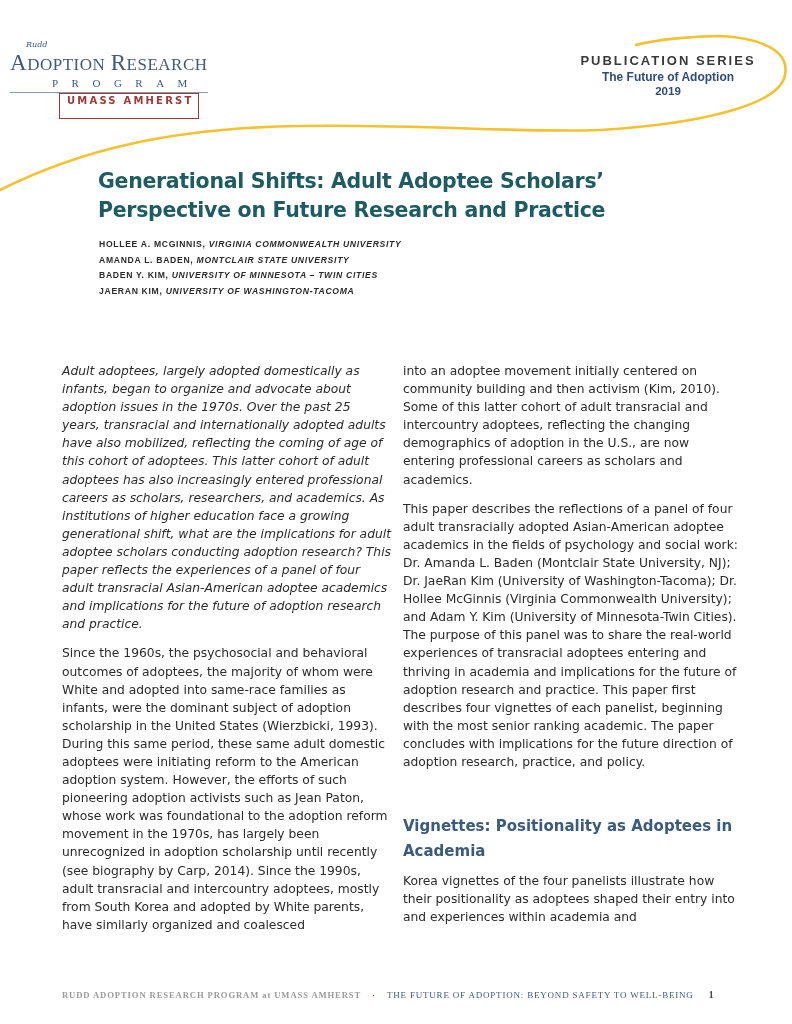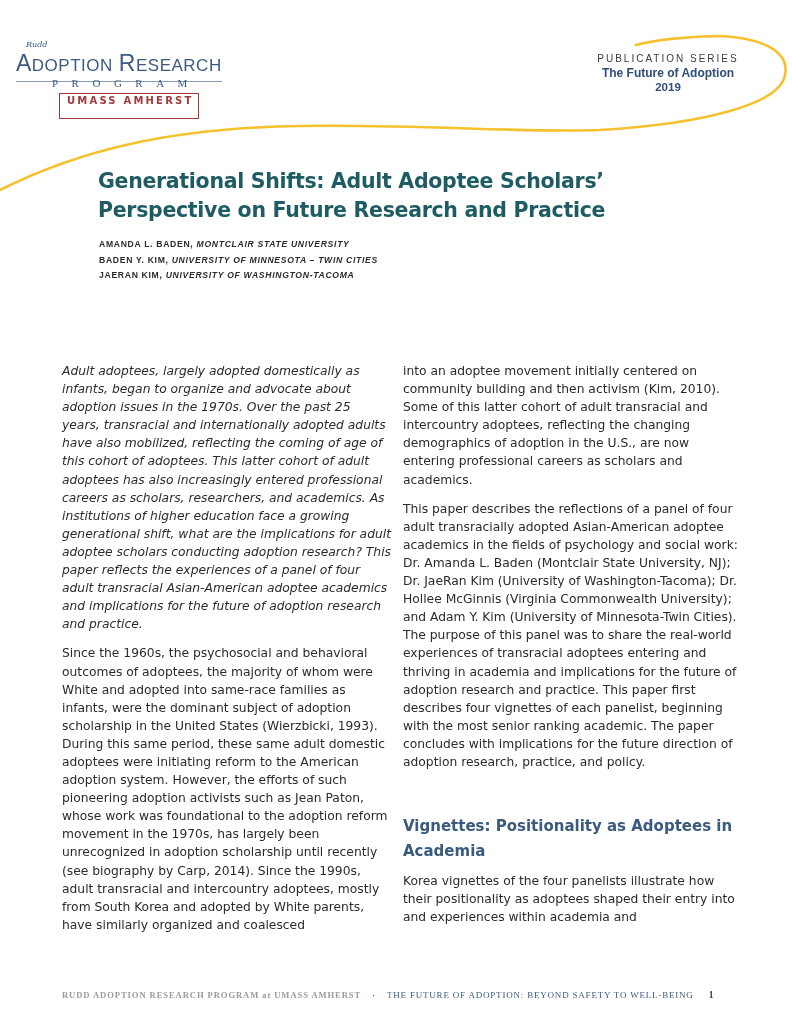--- a/index.html
+++ b/index.html
@@ -3,31 +3,31 @@
 <meta charset="utf-8">
 <style>
   html, body { margin: 0; padding: 0; background: #ffffff; }
   body { width: 792px; height: 1024px; position: relative; overflow: hidden;
          font-family: "Liberation Sans", "DejaVu Sans", sans-serif; color: #2b2b2b; }
   .swoosh { position: absolute; left: 0; top: 0; width: 792px; height: 220px; pointer-events: none; }
 
   .logo { position: absolute; left: 8px; top: 40px; width: 240px; }
   .logo-rudd { position: absolute; left: 18px; top: 0px; font-family: "DejaVu Serif", serif; font-style: italic;
                font-size: 8px; color: #3d5a80; }
-  .logo-main { position: absolute; left: 8px; top: 10px; font-family: Liberation Sans, sans-serif;
+  .logo-main { position: absolute; left: 2px; top: 10px; font-family: Liberation Serif, serif;
                font-size: 20px; color: #3d5a80; letter-spacing: 0.5px; white-space: nowrap;
-               border-bottom: 1px solid #8a9bb3; padding-bottom: 4px; }
+               border-bottom: 1px solid #8a9bb3; padding-bottom: 16px; }
   .logo-program { position: absolute; left: 44px; top: 37px; font-family: "Liberation Serif", serif;
                   font-size: 11px; color: #3d5a80; letter-spacing: 13.5px; white-space: nowrap; }
   .logo-umass { position: absolute; left: 51px; top: 53px; border: 1px solid #a33a3a;
                 font-family: "DejaVu Sans", sans-serif; font-size: 10px; font-weight: bold;
                 color: #a33a3a; letter-spacing: 2.2px; padding: 1px 5px 12px 7px; white-space: nowrap; }
 
   .pubseries { position: absolute; right: 34px; top: 53px; text-align: center; width: 180px; }
-  .pub-label { font-size: 10px; font-weight: normal; letter-spacing: 2px; color: #3a3a3a; }
+  .pub-label { font-size: 13px; font-weight: bold; letter-spacing: 2px; color: #3a3a3a; }
   .pub-title { font-size: 12px; color: #2e4d7b; margin-top: 2px; font-weight: bold; }
   .pub-year { font-size: 11.5px; color: #2e4d7b; margin-top: 1px; font-weight: bold; }
 
   .title { position: absolute; left: 98px; top: 153px; width: 560px; font-family: "DejaVu Sans", sans-serif;
            font-weight: bold; font-size: 20.5px; line-height: 29px; color: #1d5c63; letter-spacing: -0.3px; }
 
   .authors { position: absolute; left: 99px; top: 237px; font-size: 8.6px; font-weight: bold;
              line-height: 15.5px; color: #2b2b2b; letter-spacing: 0.7px; }
   .authors .aff { font-style: italic; }
 
@@ -62,20 +62,21 @@
 
 <div class="pubseries">
   <div class="pub-label">PUBLICATION SERIES</div>
   <div class="pub-title">The Future of Adoption</div>
   <div class="pub-year">2019</div>
 </div>
 
 <h1 class="title">Generational Shifts: Adult Adoptee Scholars’ Perspective on Future Research and Practice</h1>
 
 <div class="authors">
+  <div><span>HOLLEE A. MCGINNIS,</span> <span class="aff">VIRGINIA COMMONWEALTH UNIVERSITY</span></div>
   <div><span>AMANDA L. BADEN,</span> <span class="aff">MONTCLAIR STATE UNIVERSITY</span></div>
   <div><span>BADEN Y. KIM,</span> <span class="aff">UNIVERSITY OF MINNESOTA – TWIN CITIES</span></div>
   <div><span>JAERAN KIM,</span> <span class="aff">UNIVERSITY OF WASHINGTON-TACOMA</span></div>
 </div>
 
 <div class="col col-left">
   <p class="abstract">Adult adoptees, largely adopted domestically as infants, began to organize and advocate about adoption issues in the 1970s. Over the past 25 years, transracial and internationally adopted adults have also mobilized, reflecting the coming of age of this cohort of adoptees. This latter cohort of adult adoptees has also increasingly entered professional careers as scholars, researchers, and academics. As institutions of higher education face a growing generational shift, what are the implications for adult adoptee scholars conducting adoption research? This paper reflects the experiences of a panel of four adult transracial Asian-American adoptee academics and implications for the future of adoption research and practice.</p>
   <p>Since the 1960s, the psychosocial and behavior­al outcomes of adoptees, the majority of whom were White and adopted into same-race families as infants, were the dominant subject of adop­tion scholarship  in the United States (Wierzbicki, 1993). During this same period, these same adult domestic adoptees were initiating reform to the American adoption system. However, the efforts of such pioneering adoption activists such as Jean Paton, whose work was foundational to the adop­tion reform movement in the 1970s, has largely been unrecognized in adoption scholarship until recently (see biography by Carp, 2014). Since the 1990s, adult transracial and intercountry adoptees, mostly from South Korea and adopted by White parents, have similarly organized and coalesced</p>
 </div>
 

